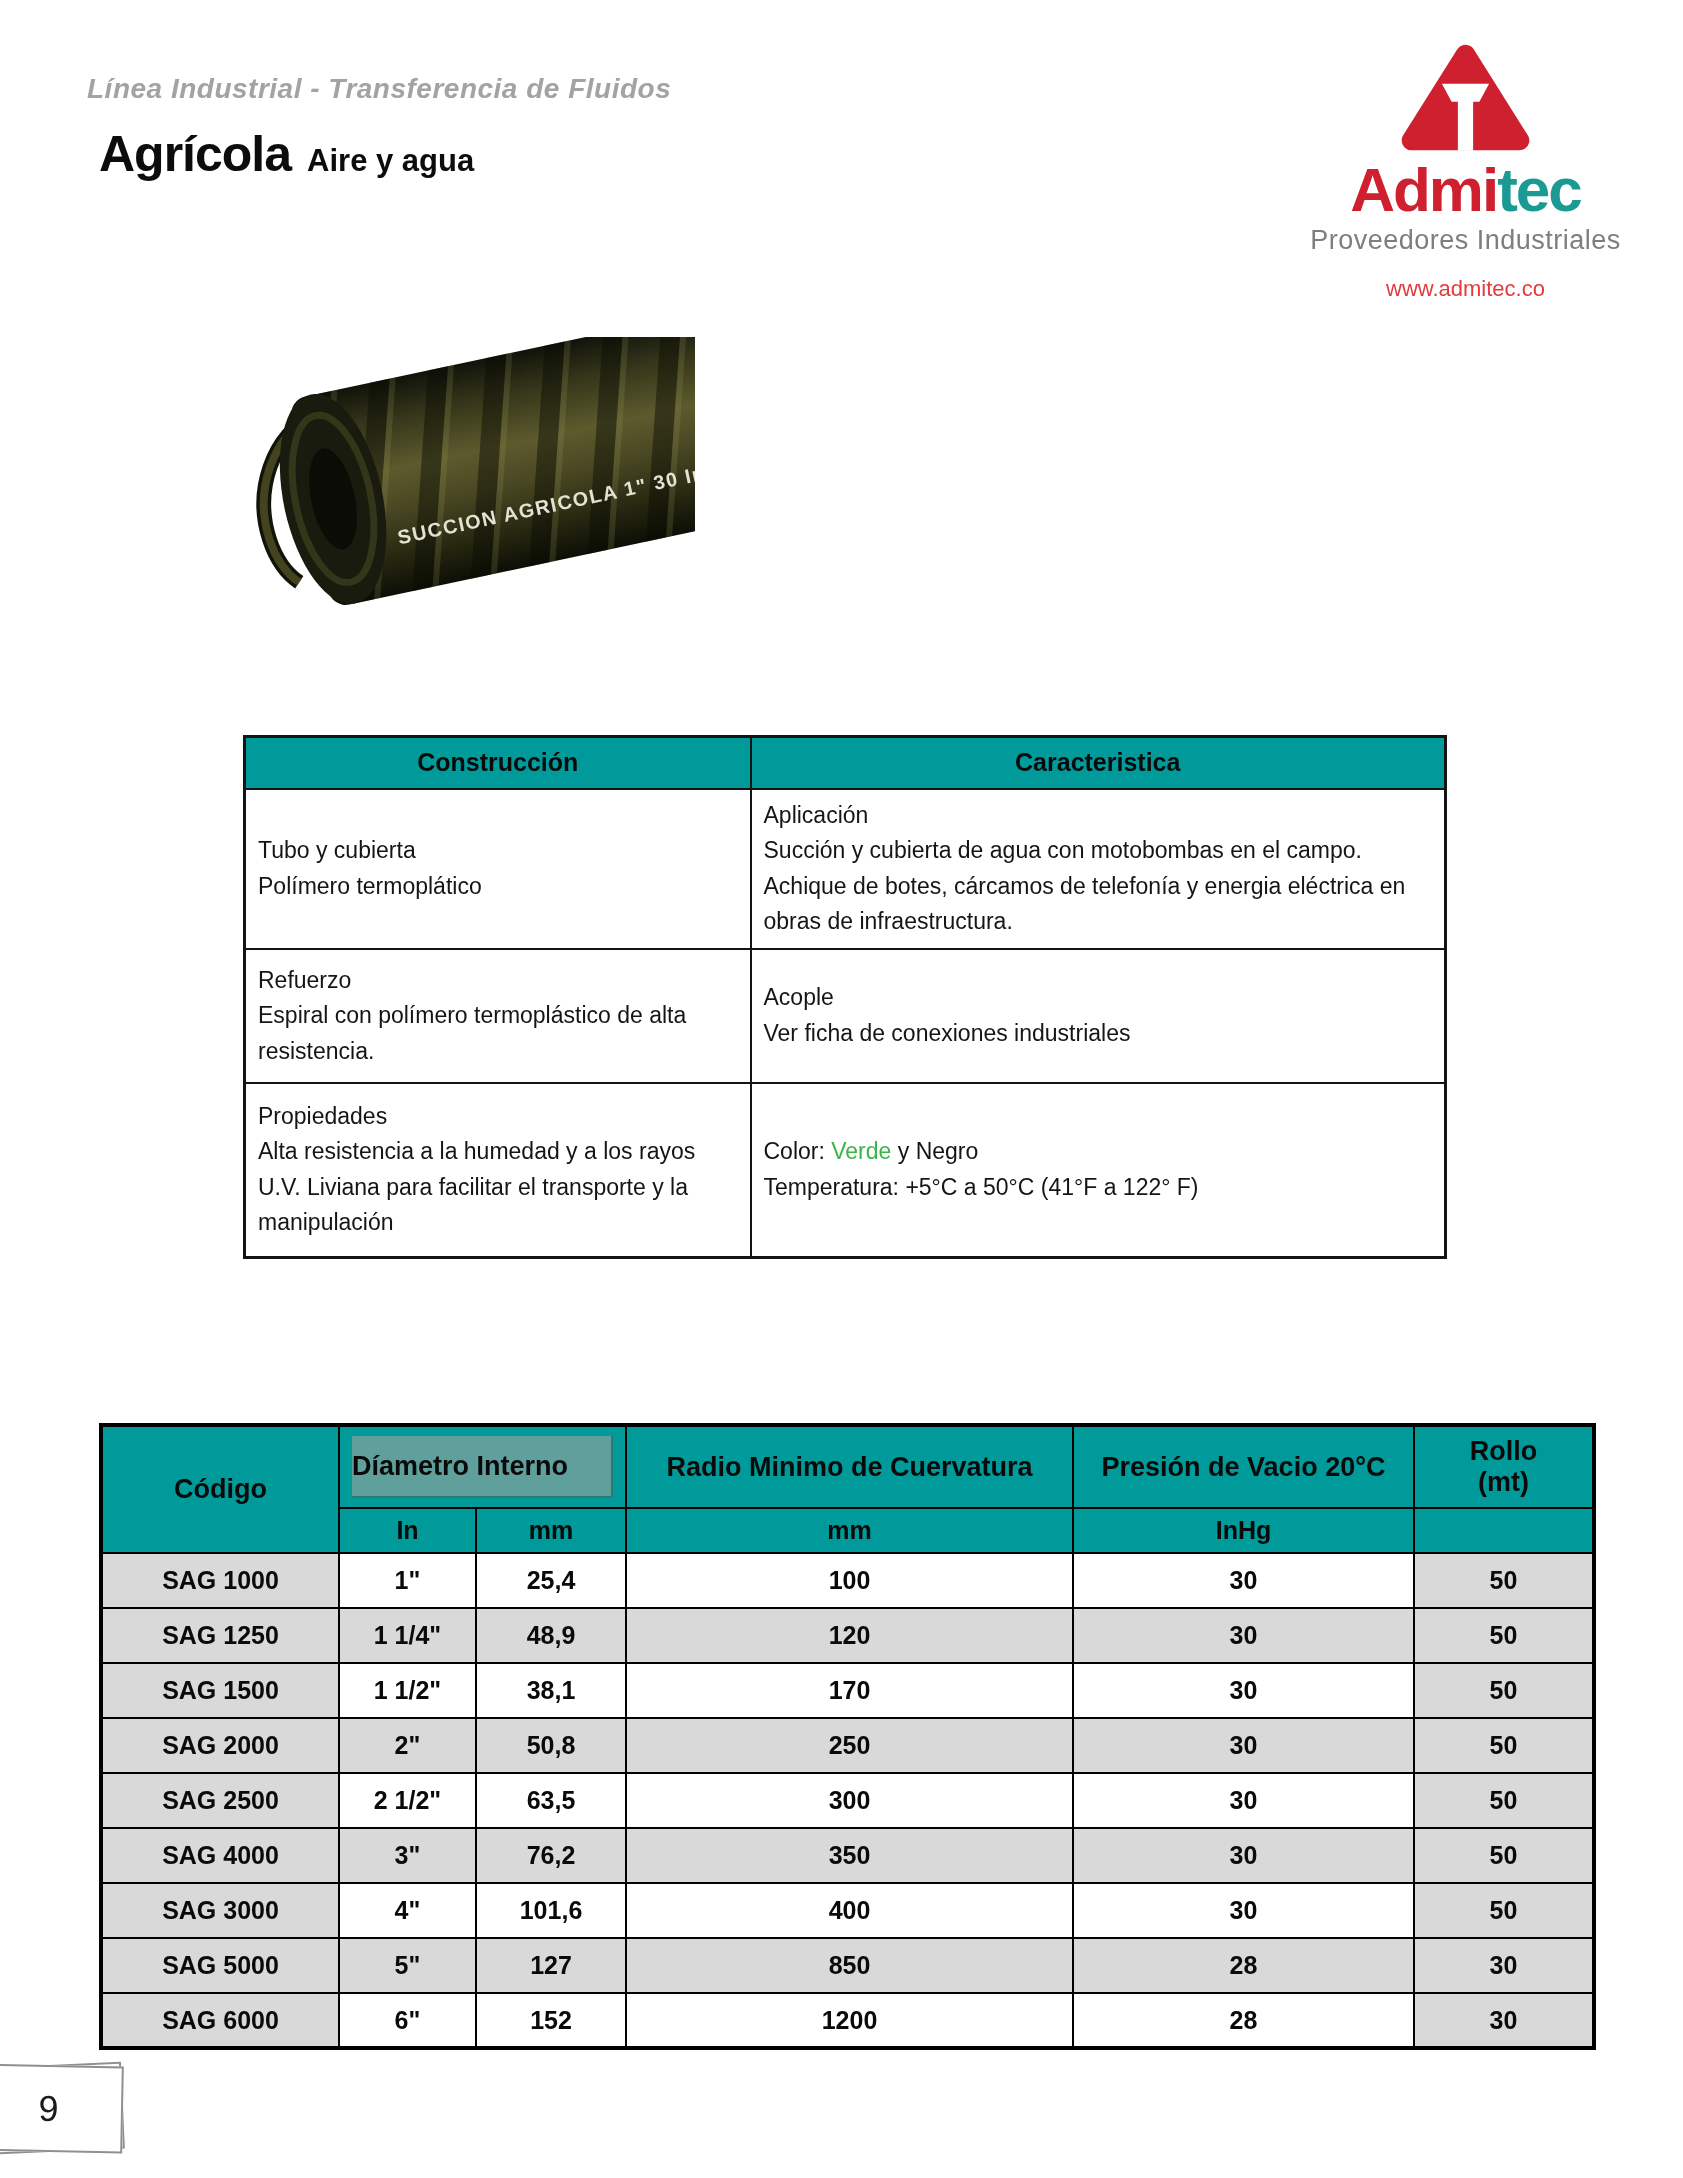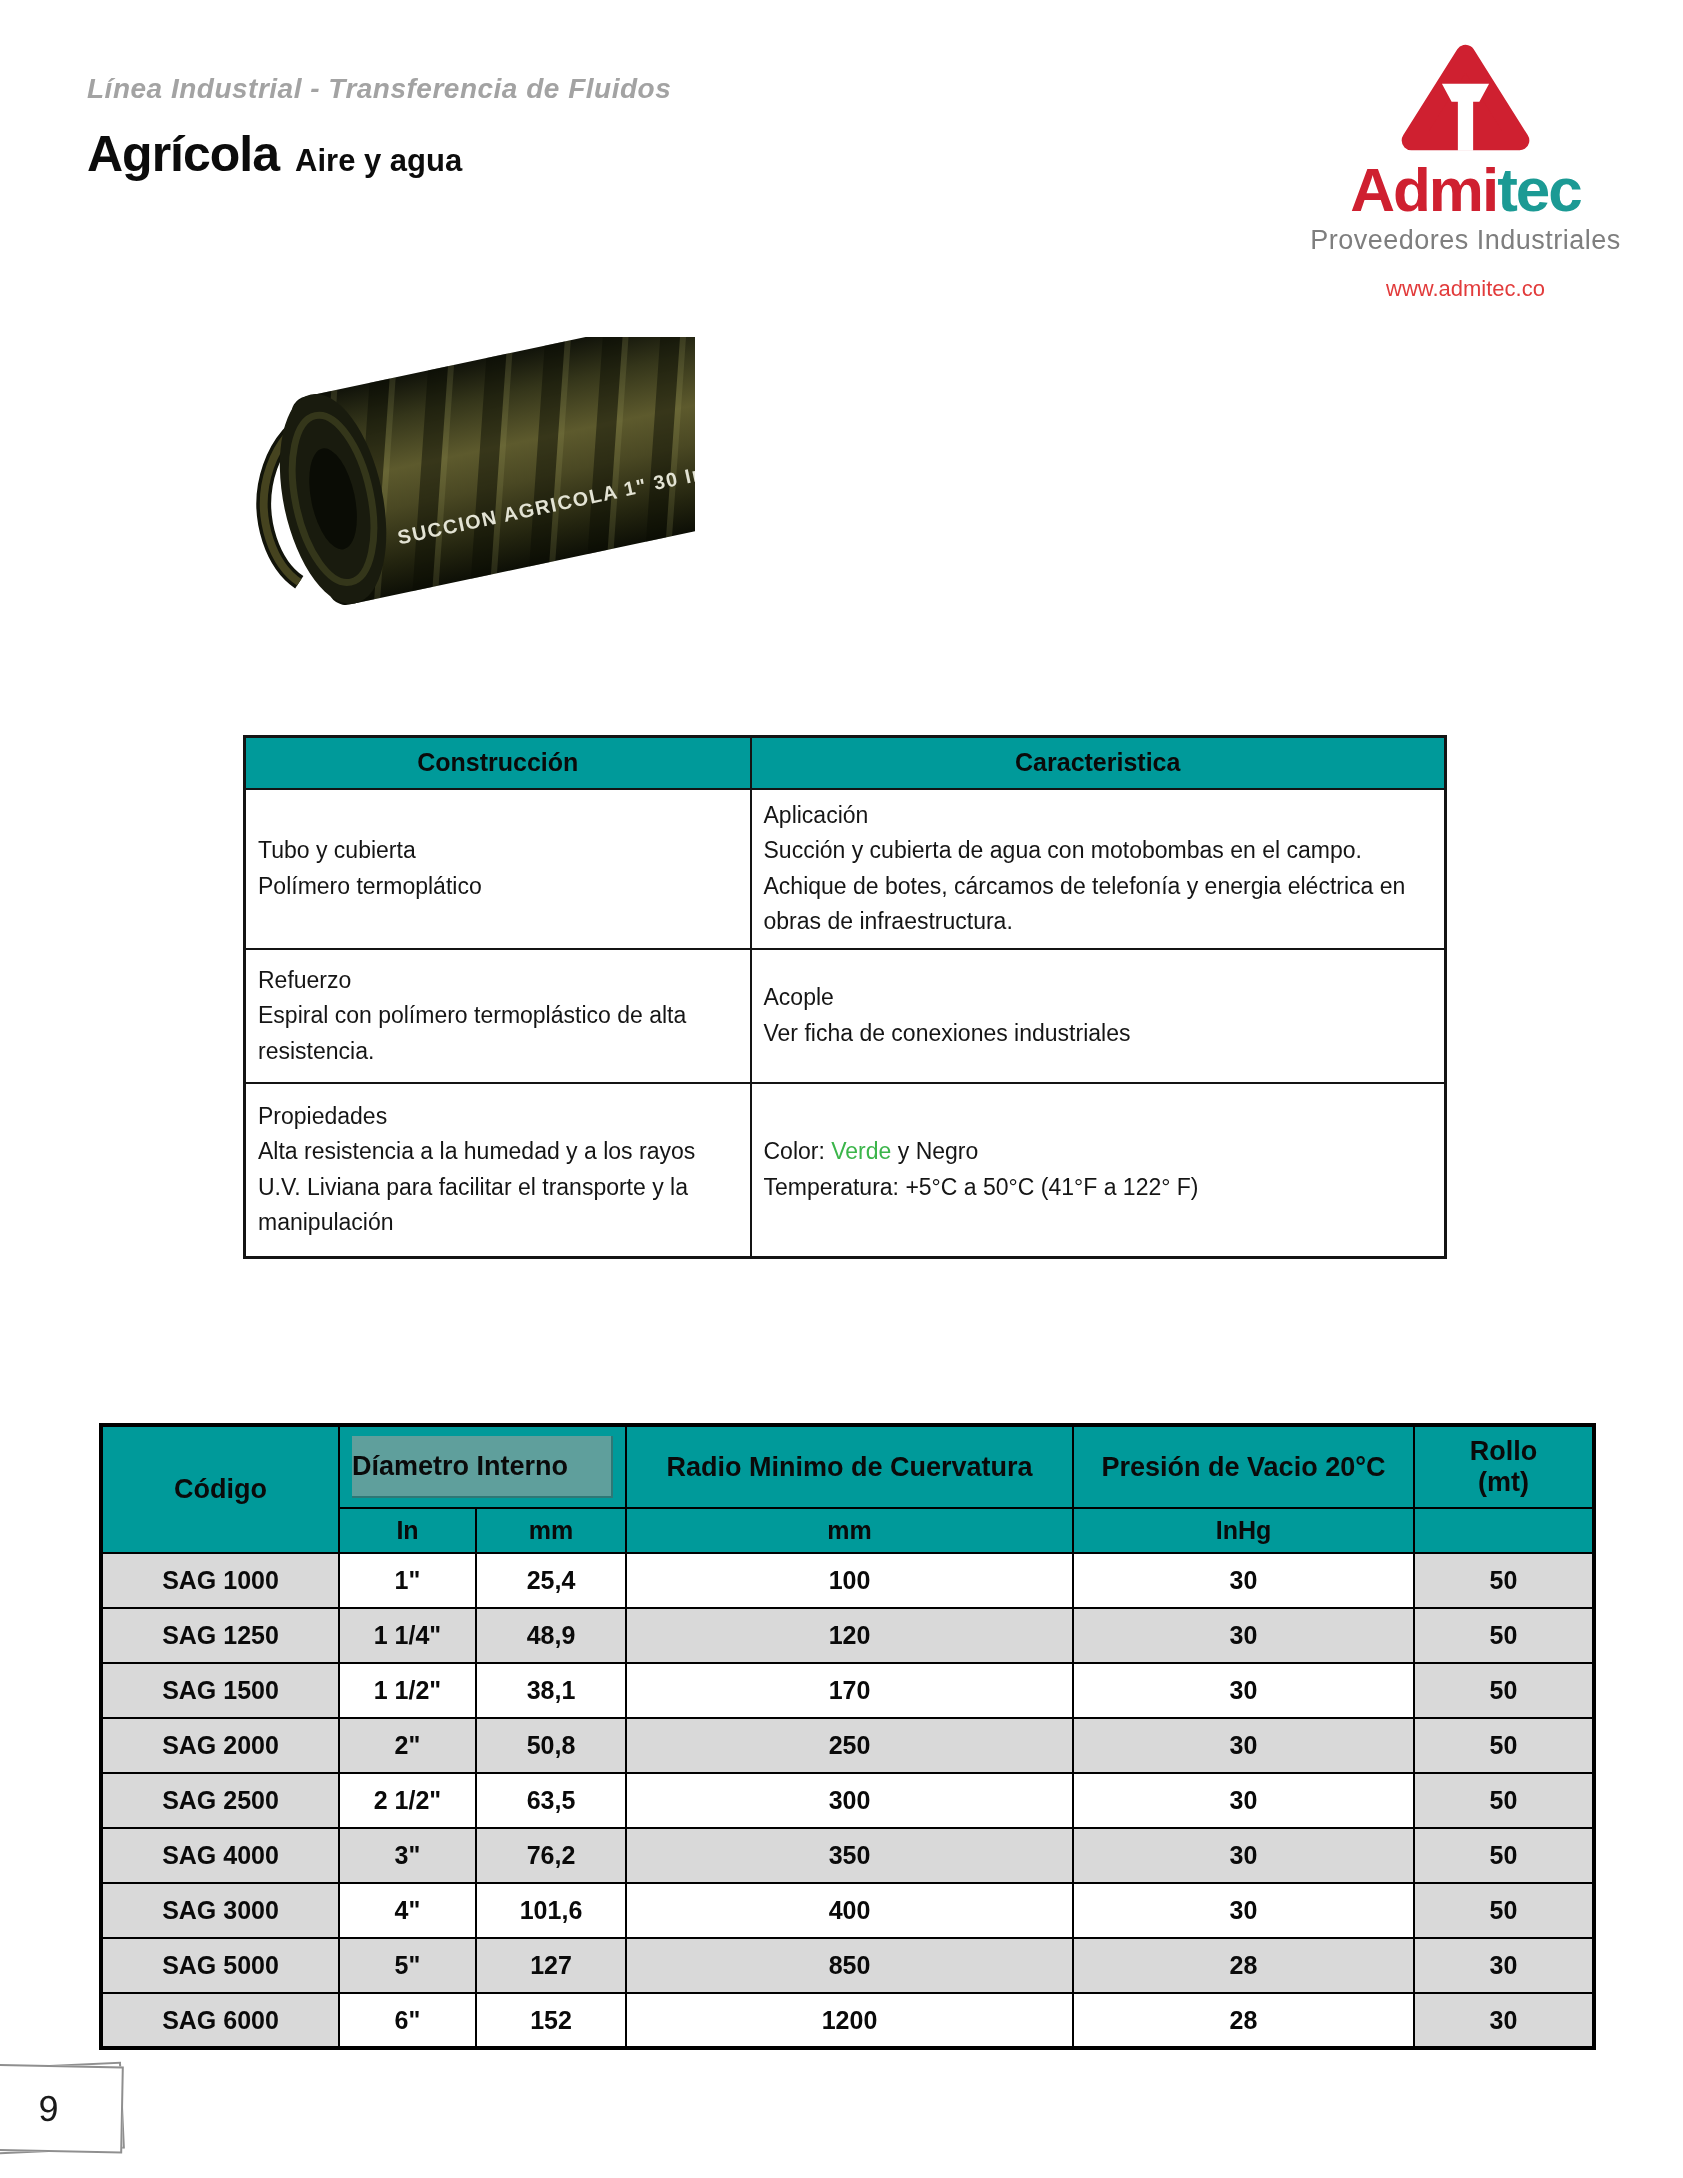--- a/index.html
+++ b/index.html
@@ -6,21 +6,21 @@
     --teal:#009a9a; --teal_inset:#5f9f9c; --row_gray:#d9d9d9;
     --logo_red:#cf2030; --logo_teal:#1b9a94; --green_text:#3bb54a; --link_red:#e23b3b;
   }
   *{margin:0;padding:0;box-sizing:border-box;}
   body{background:#fff;font-family:"Liberation Sans",sans-serif;color:#111;}
   .sheet{position:relative;width:1683px;height:2178px;background:#fff;overflow:hidden;}
 
   
   .breadcrumb{position:absolute;left:87px;top:73px;font-size:28px;font-weight:bold;font-style:italic;color:#a3a3a3;letter-spacing:0.5px;}
   .title-row{position:absolute;left:87px;top:125px;display:flex;align-items:baseline;gap:16px;}
-  .title-main{font-size:50px;font-weight:bold;color:#0c0c0c;letter-spacing:-1px;}
+  .title-main{font-size:50px;font-weight:bold;color:#0c0c0c;letter-spacing:-1px;margin-left:12px;}
   .title-sub{font-size:31px;font-weight:bold;color:#0c0c0c;}
 
   
   .logo{position:absolute;left:1297px;top:42px;width:337px;text-align:center;}
   .logo-mark{display:block;margin:0 auto;}
   .logo-word{font-size:62px;font-weight:bold;letter-spacing:-2px;line-height:1;margin-top:6px;}
   .w-red{color:var(--logo_red);}
   .w-teal{color:var(--logo_teal);}
   .logo-tagline{font-size:27px;color:#7e7e7e;margin-top:4px;letter-spacing:0.5px;}
   .logo-site{font-size:22px;color:var(--link_red);margin-top:20px;}

